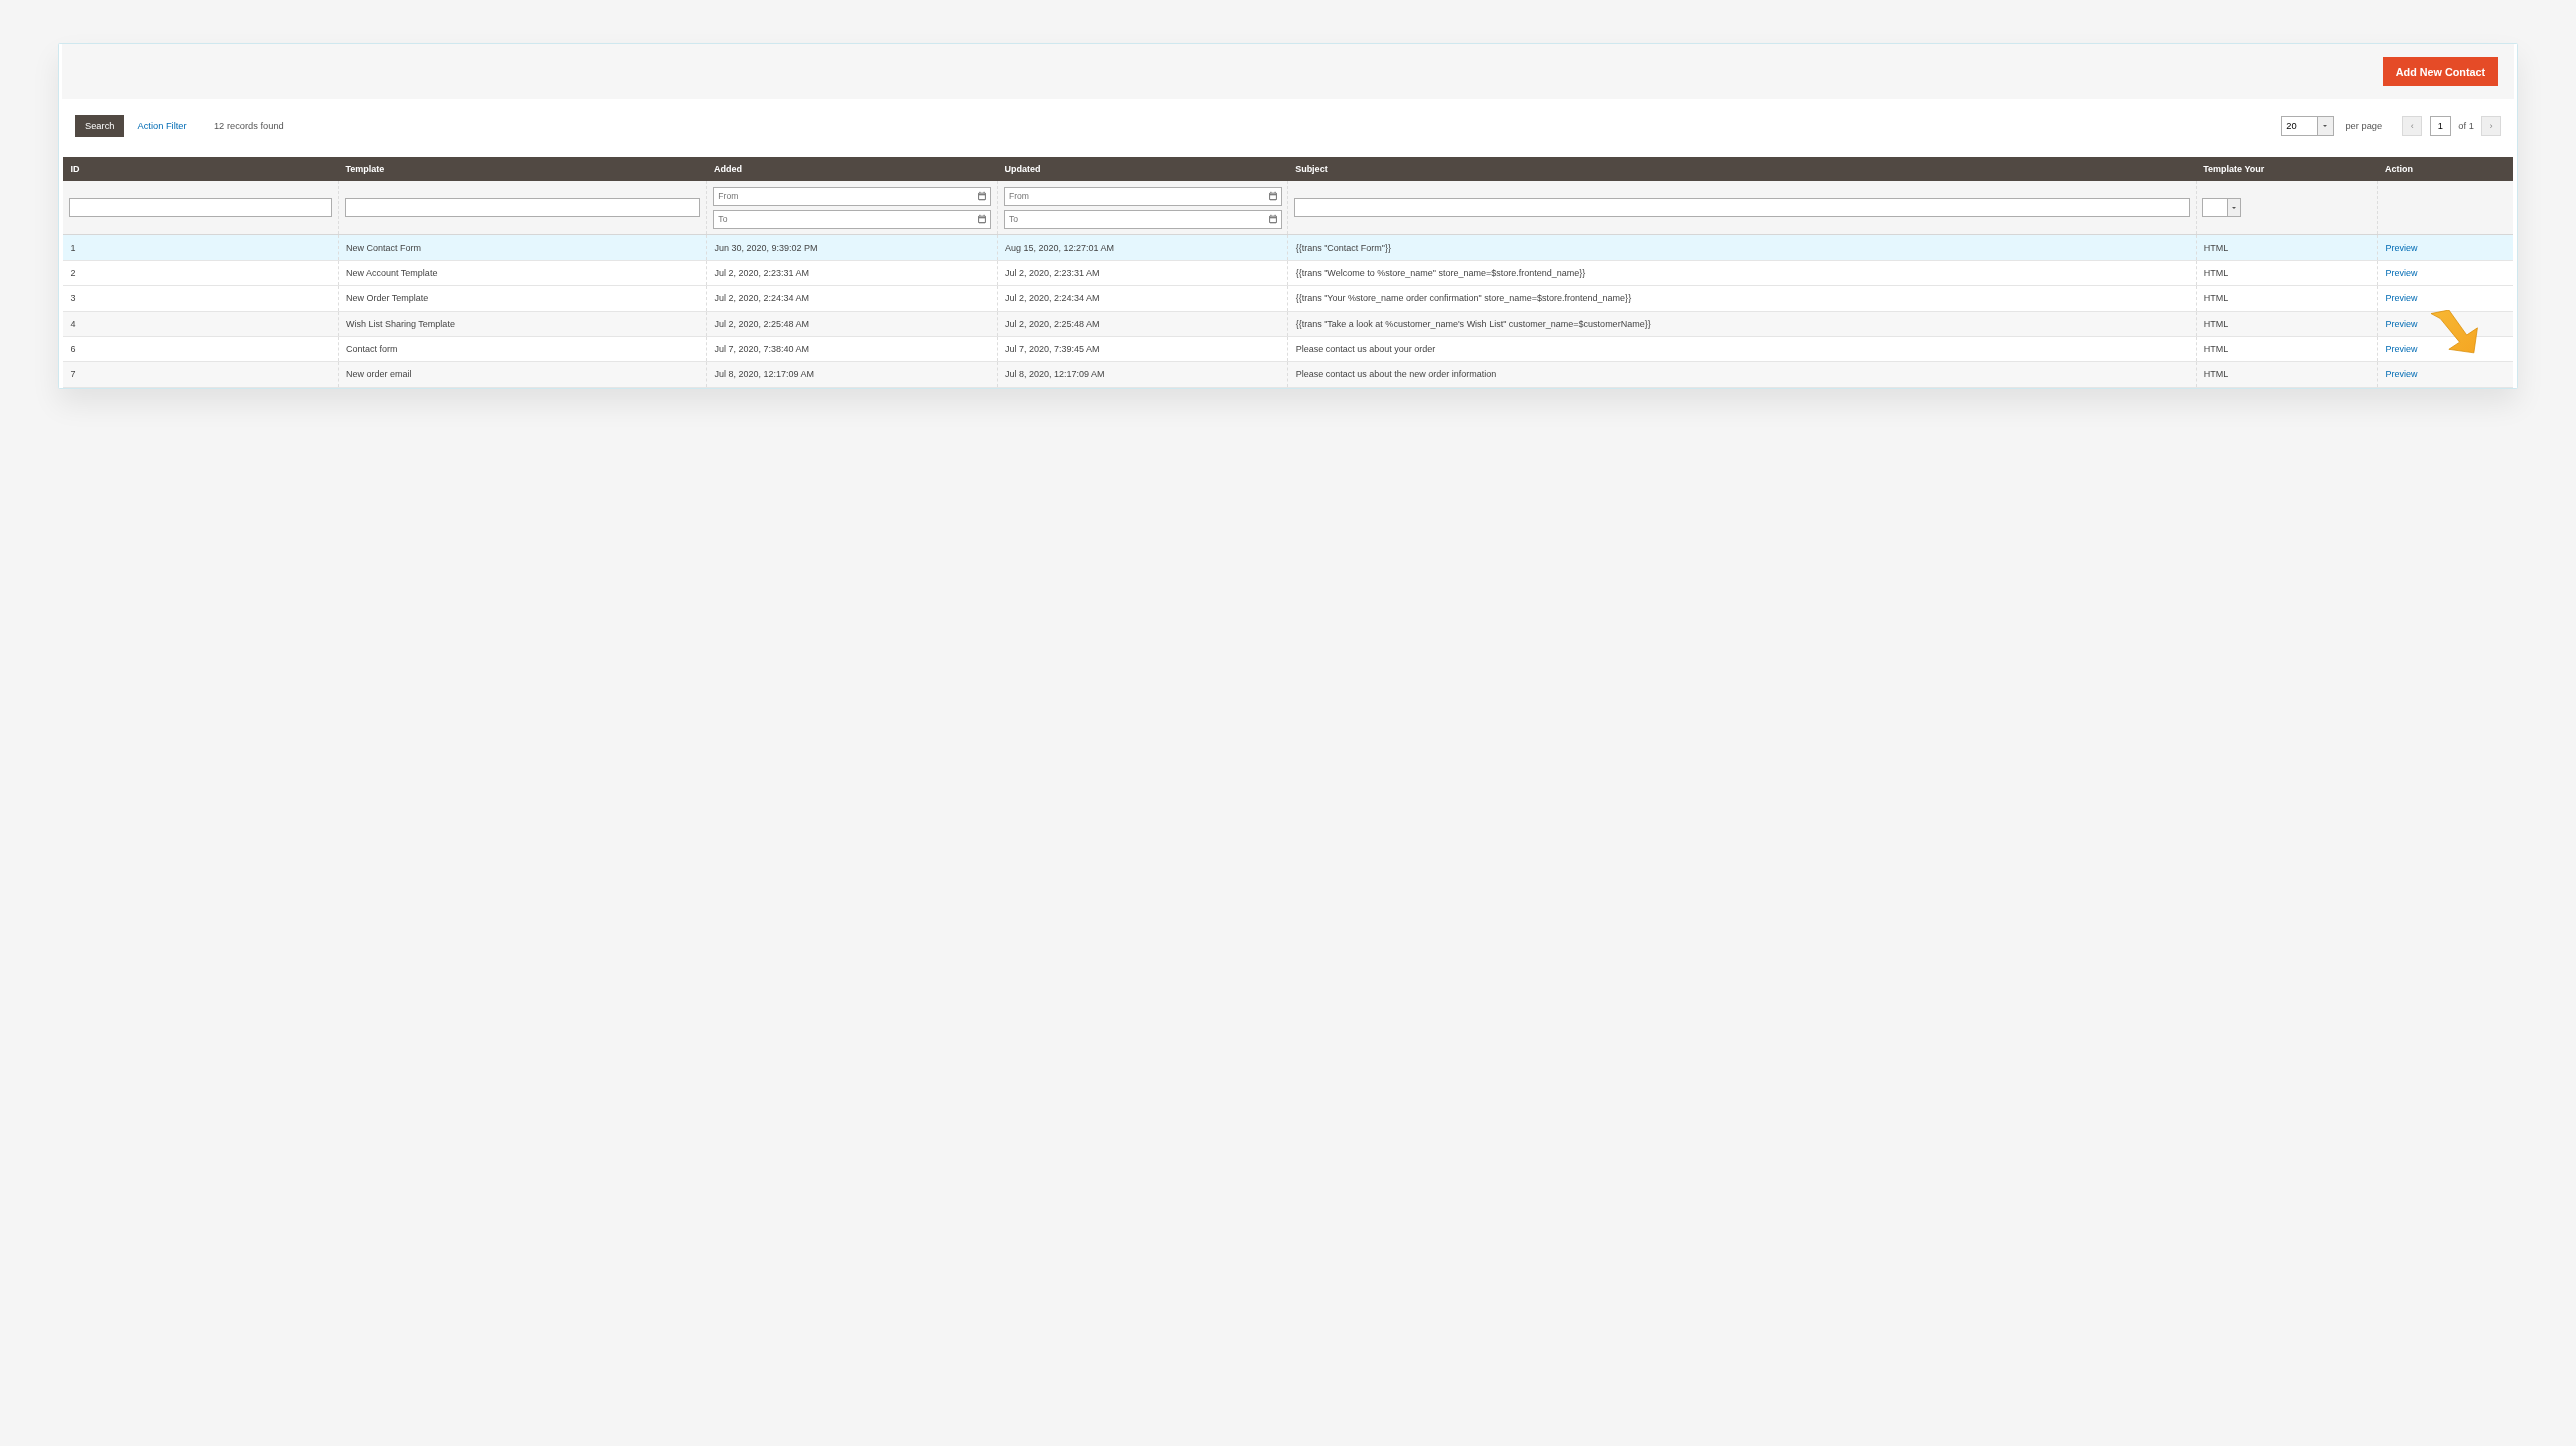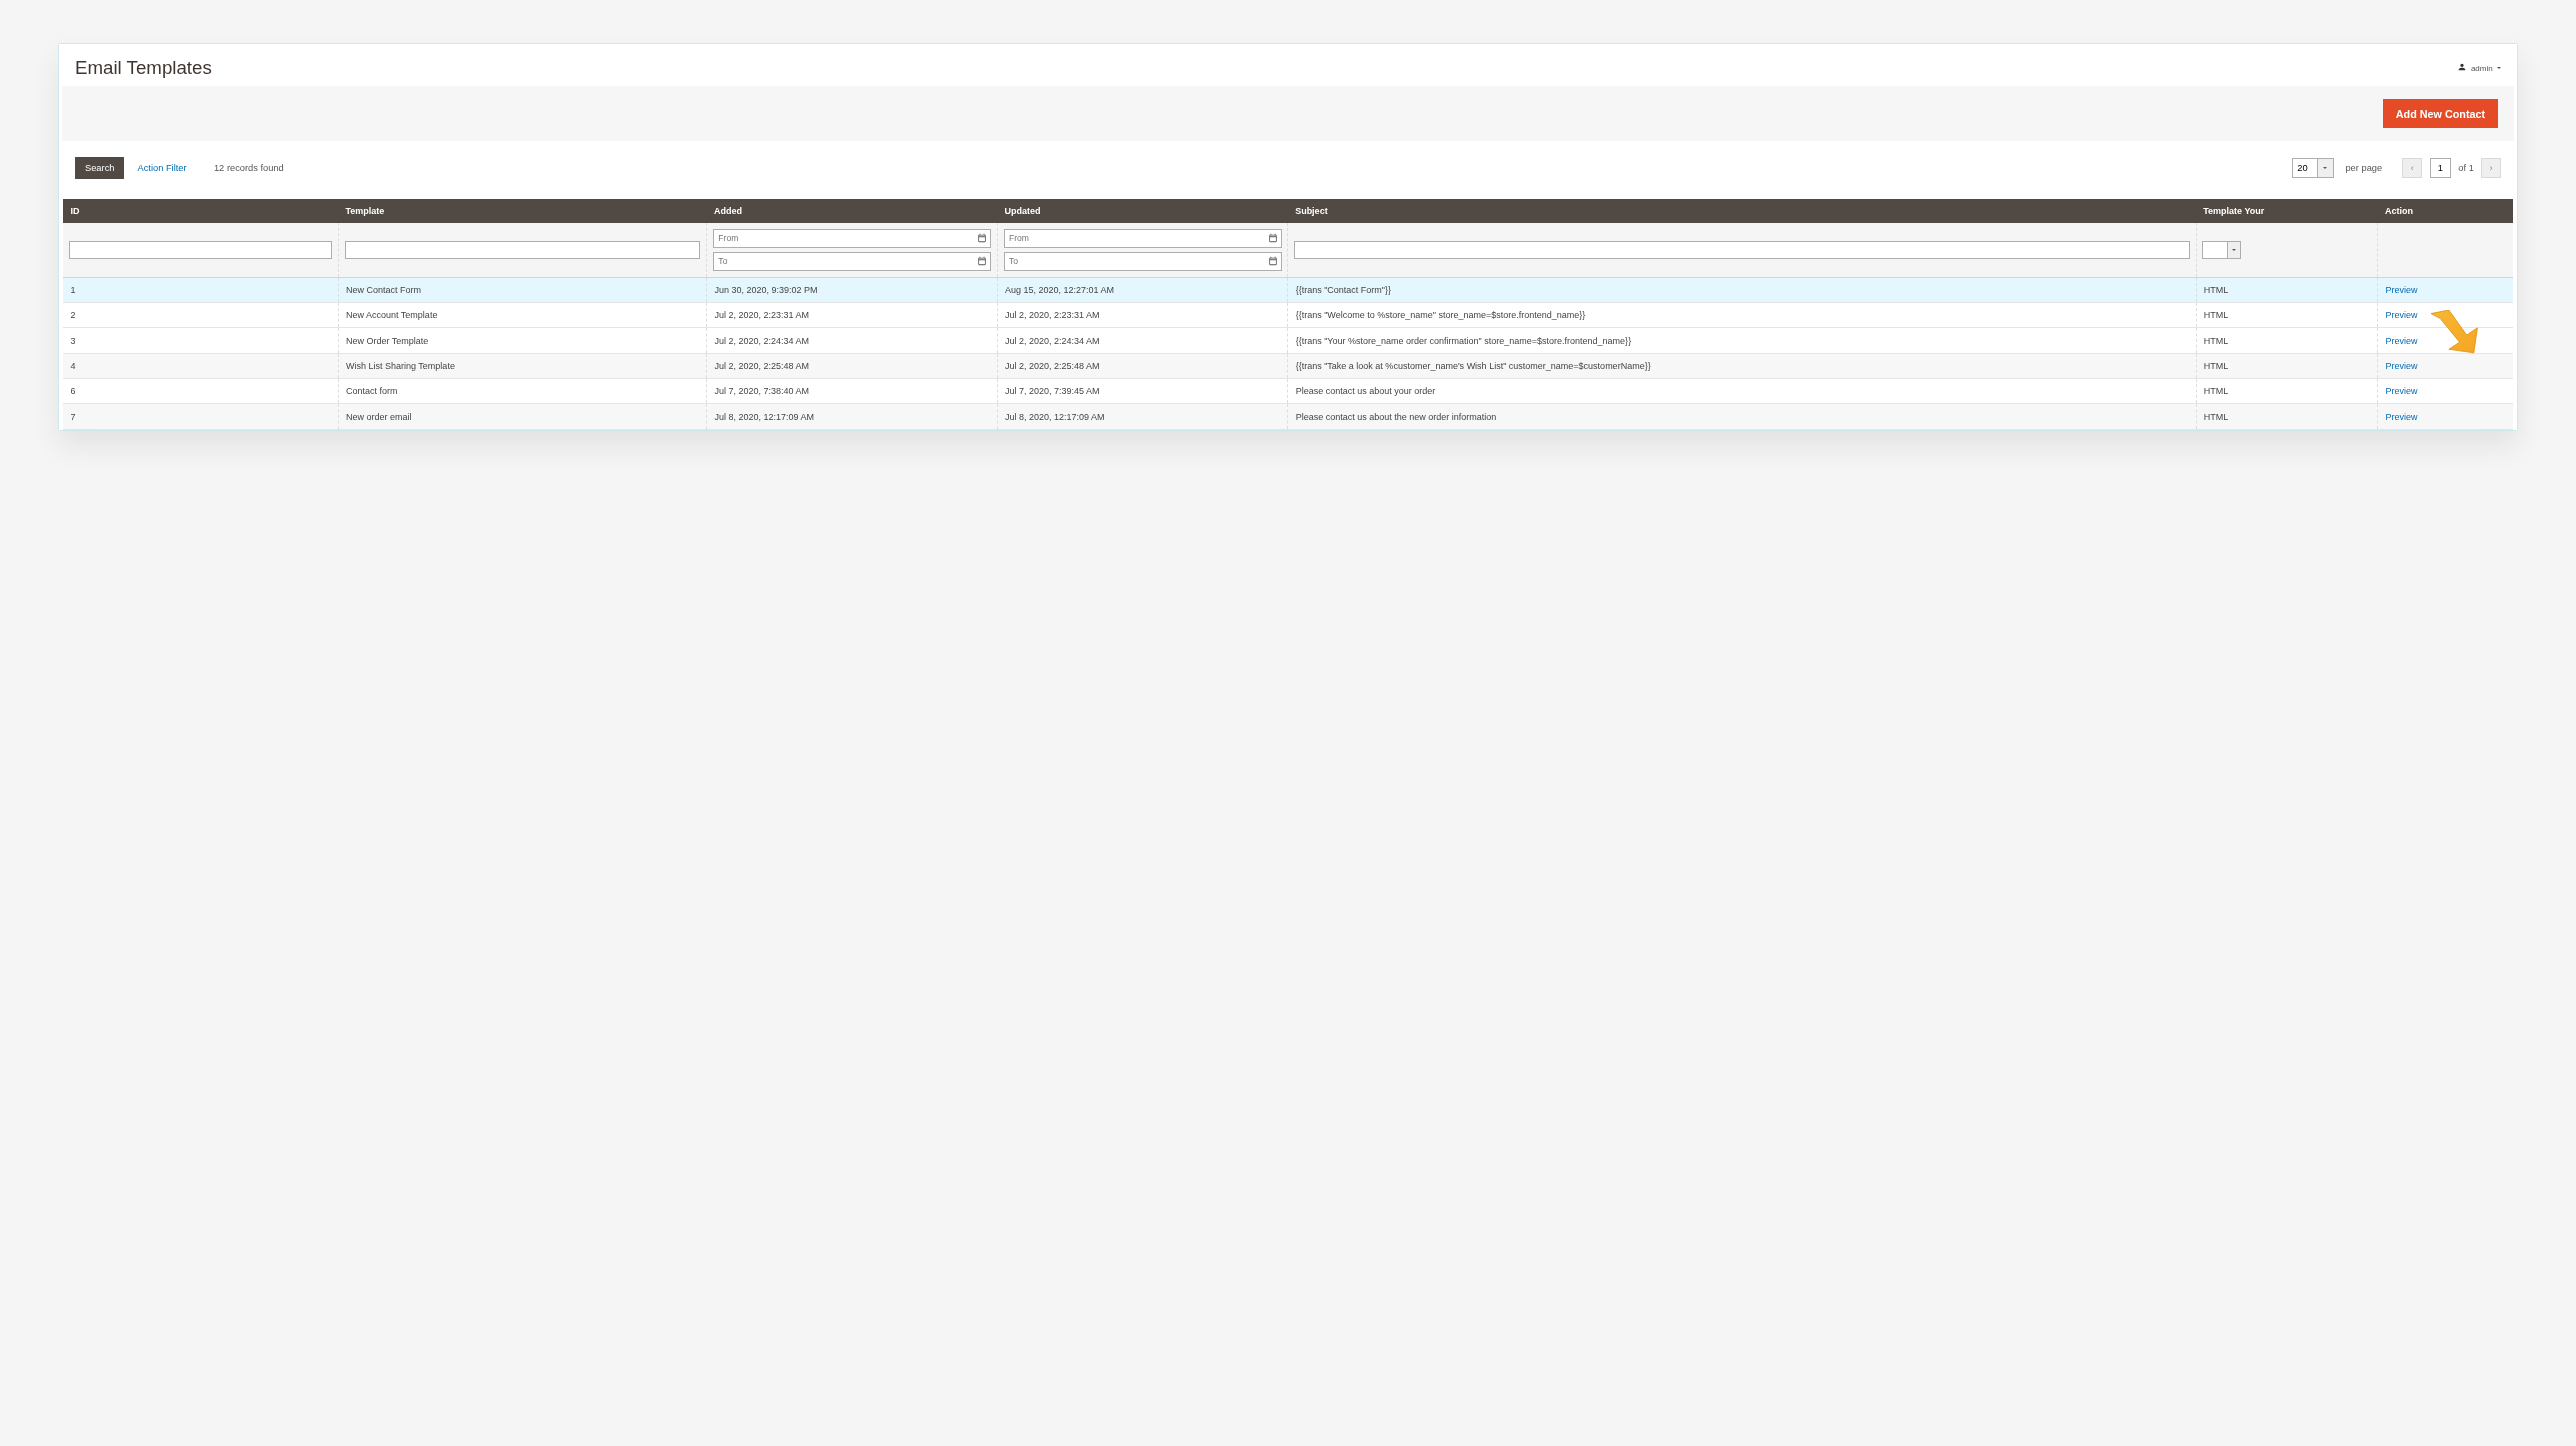--- a/index.html
+++ b/index.html
@@ -85,21 +85,21 @@
     font-size: 9.3px;
     margin-left: 14.4px;
   }
   .toolbar-spacer { flex: 1; }
   .pager-group {
     display: flex;
     align-items: center;
     gap: 7.2px;
   }
   .page-size-input {
-    width: 26px;
+    width: 37px;
     height: 20px;
     border: 0.7px solid #adadad;
     text-align: left;
     padding: 0 4.3px;
     font-size: 9.3px;
   }
   .page-size-btn {
     width: 16px; height: 20px;
     border: 0.7px solid #adadad;
     border-left: none;
@@ -213,32 +213,20 @@
   .arrow-annot {
     position: absolute;
     pointer-events: none;
   }
 </style>
 </head>
 <body>
 
 <div class="panel" style="position:relative;">
 
-  <div class="header-row">
-    <h1 class="page-title">Email Templates</h1>
-    <div class="user-area">
-      <span>
-        <svg viewBox="0 0 24 24">
-            <path d="M12 12c2.2 0 4-1.8 4-4s-1.8-4-4-4-4 1.8-4 4 1.8 4 4 4zm0 2c-2.7 0-8 1.3-8 4v2h16v-2c0-2.7-5.3-4-8-4z"></path>
-          </svg>
-      </span>
-      <span>admin</span>
-      <span class="caret-down"></span>
-    </div>
-  </div>
 
   <div class="action-bar">
     <button class="btn-primary">Add New Contact</button>
   </div>
 
   <div class="toolbar">
     <button class="btn-dark">Search</button>
     <span class="link-reset">Action Filter</span>
     <span class="records-found">12 records found</span>
     <div class="toolbar-spacer"></div>

